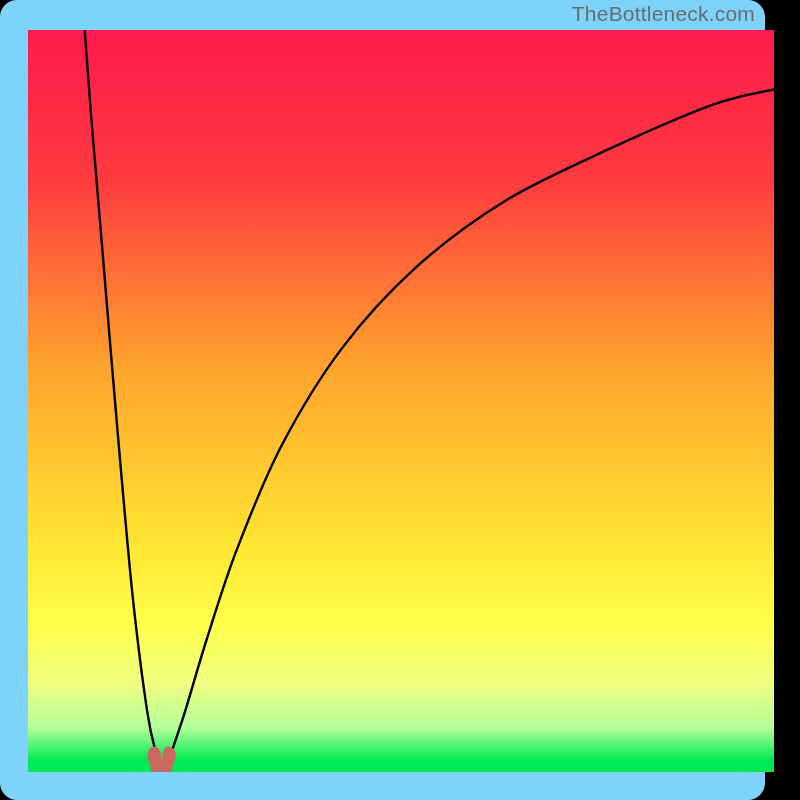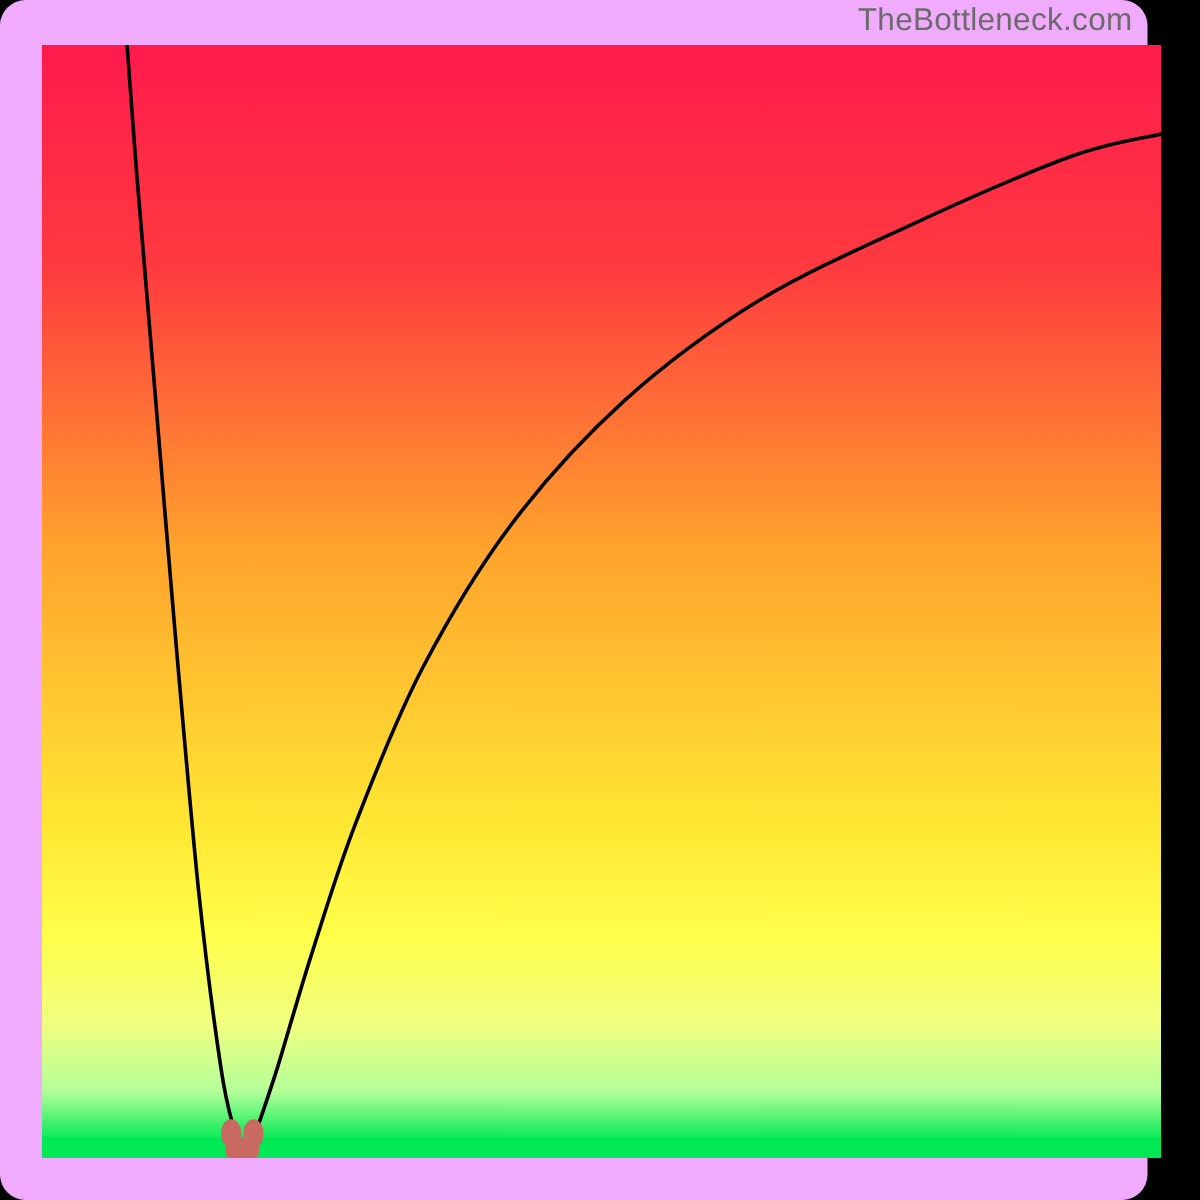--- a/index.html
+++ b/index.html
@@ -9,21 +9,21 @@
     height: 800px;
     background: #000000;
     overflow: hidden;
   }
   .outer {
     position: absolute;
     left: 0;
     top: 0;
     width: 765px;
     height: 800px;
-    background: #f0abfc;
+    background: #7dd3fc;
     border-radius: 17px;
   }
   .plot-wrap {
     position: absolute;
     left: 28px;
     top: 30px;
     width: 746px;
     height: 742px;
   }
   .gradient {

